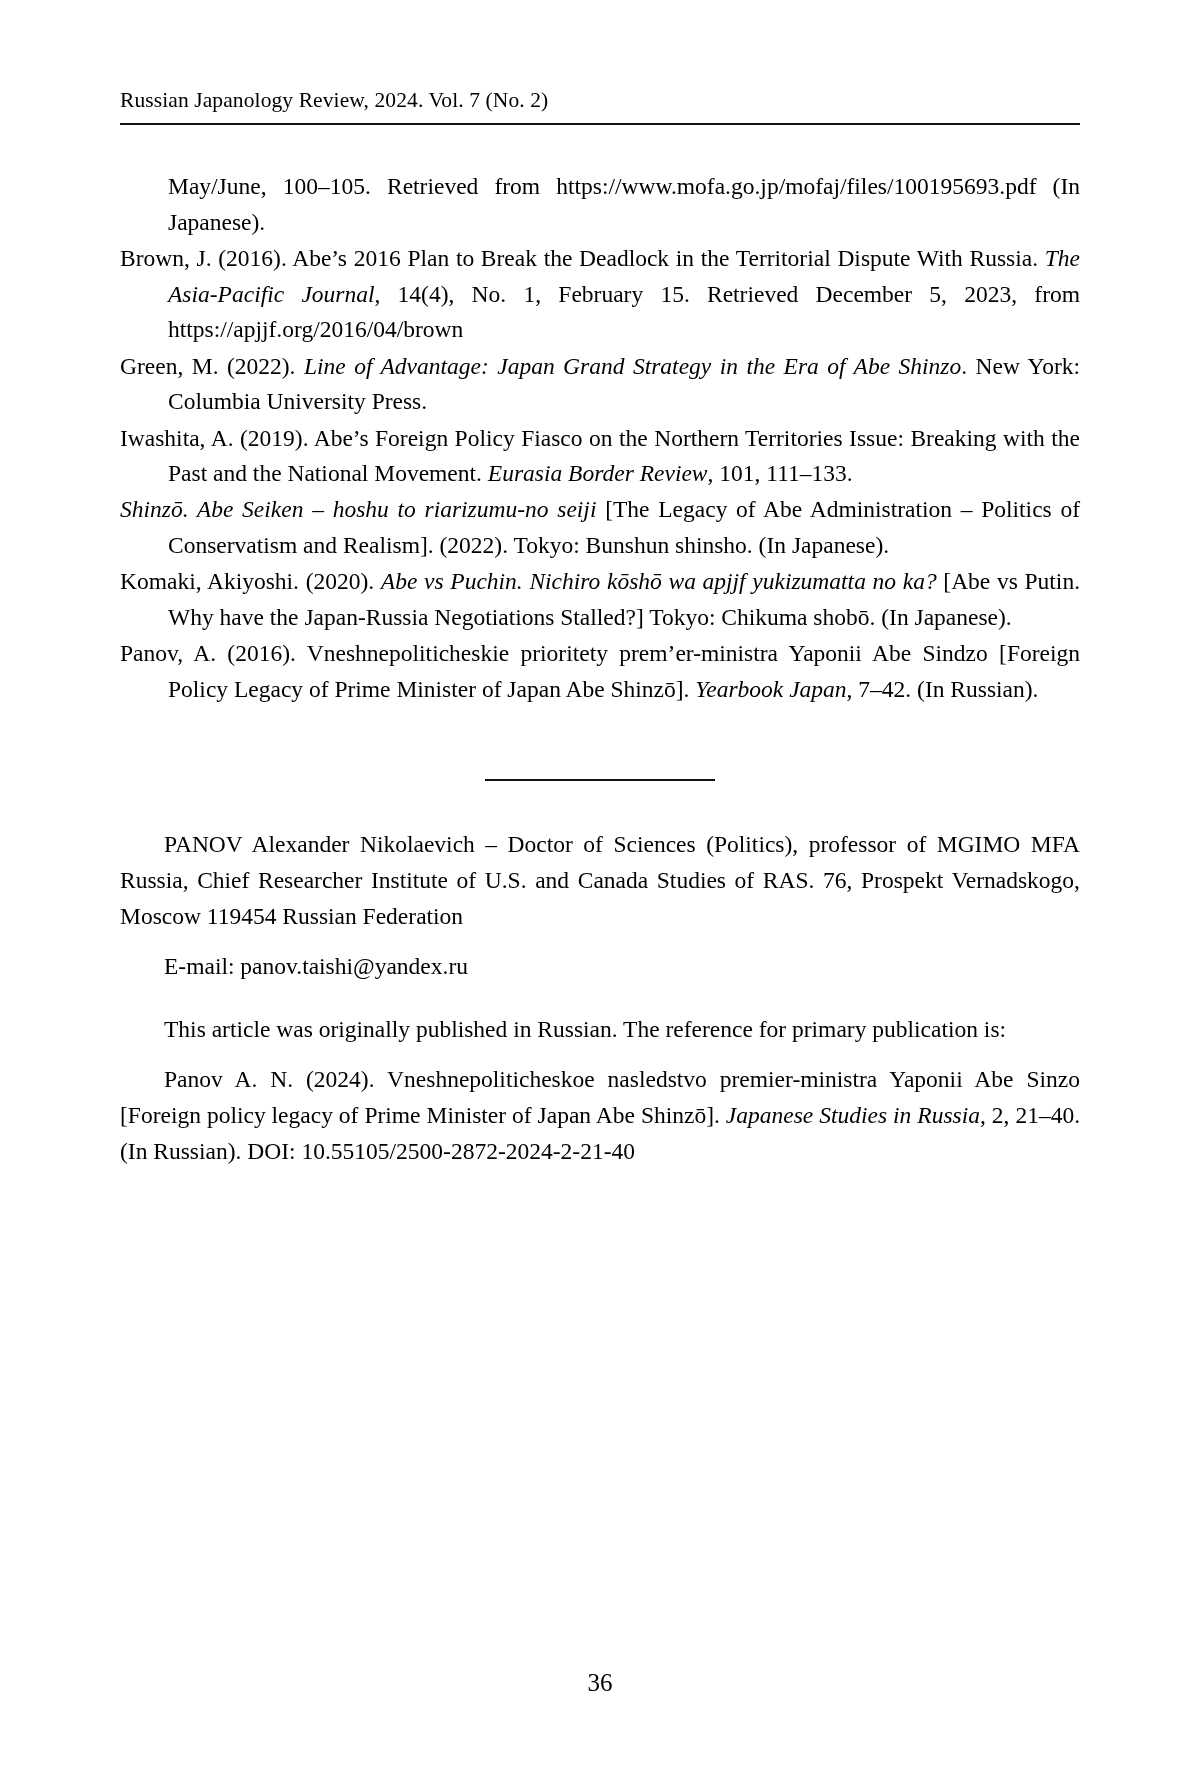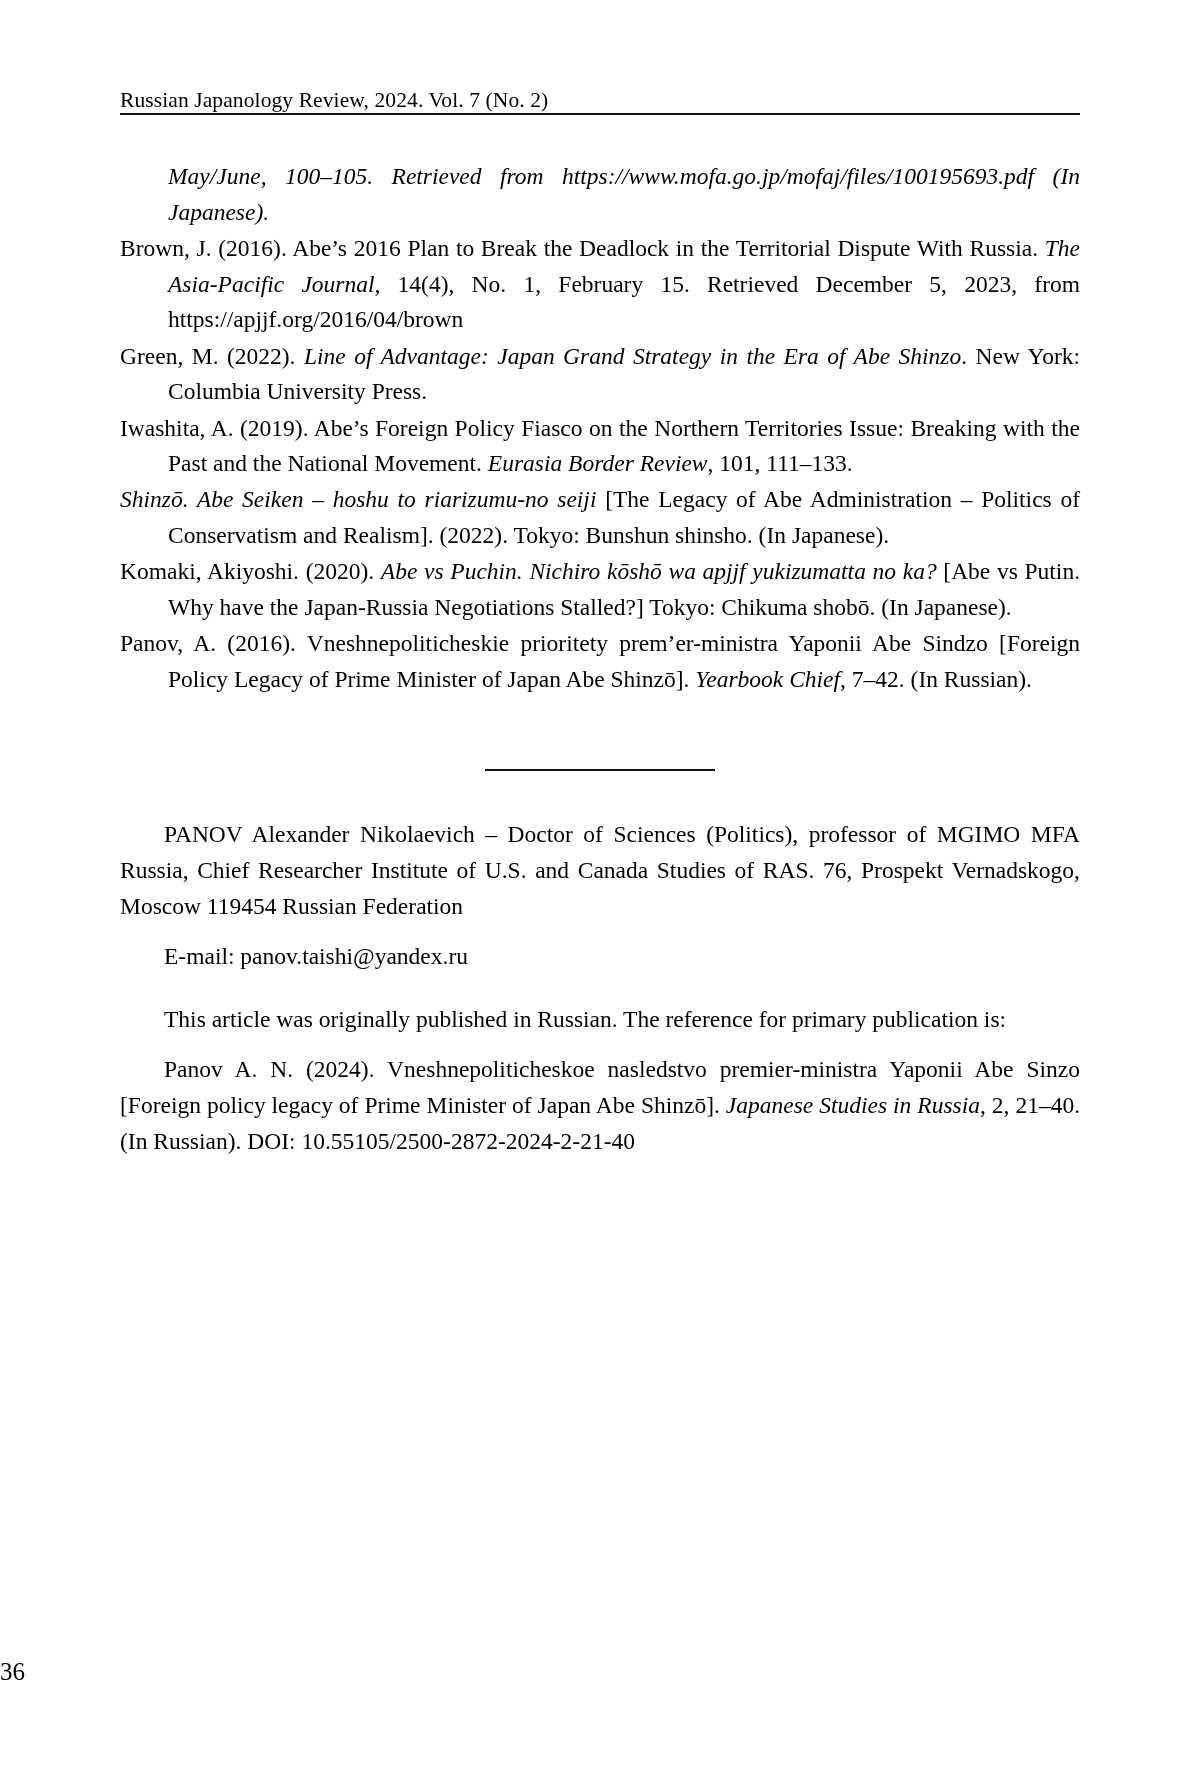--- a/index.html
+++ b/index.html
@@ -18,41 +18,41 @@
     position: absolute;
     left: 0; top: 0;
     width: 1200px;
     height: 1780px;
     box-sizing: border-box;
     padding: 88px 120px 60px 120px;
   }
   .running-head {
     font-size: 21.5px;
     letter-spacing: 0.1px;
+    padding-bottom: 10px;
     white-space: nowrap;
   }
   .head-rule {
     border-bottom: 2.2px solid #111;
     margin-bottom: 44px;
   }
   .refs {
     font-size: 23.5px;
     line-height: 1.52;
     text-align: justify;
     text-justify: inter-word;
   }
   .ref {
     padding-left: 48px;
     text-indent: -48px;
     margin: 0 0 0.5px 0;
   }
   .ref.first {
     padding-left: 48px;
     text-indent: 0;
-    font-style: italic;
   }
   i, .it { font-style: italic; }
 
   .sep-wrap {
     margin-top: 62px;
     margin-bottom: 38px;
     text-align: center;
   }
   .sep-line {
     display: inline-block;
@@ -66,21 +66,22 @@
     text-align: justify;
     text-justify: inter-word;
     margin: 14px 0 14px 0;
   }
   .para.ind { text-indent: 44px; }
   .email { margin-bottom: 26px; }
   .folio {
     position: absolute;
     left: 0;
     right: 0;
-    bottom: 94px;
+    bottom: 83px;
+    text-align: center;
     font-size: 25px;
   }
 </style>
 </head>
 <body>
 
 <div class="page">
 
   <div class="running-head">Russian Japanology Review, 2024. Vol. 7 (No. 2)</div>
   <div class="head-rule"></div>
@@ -93,21 +94,21 @@
 
     <p class="ref"><span>Green, M. (2022). </span><i>Line of Advantage: Japan Grand Strategy in the Era of Abe Shinzo</i><span>. New York: Columbia University Press.</span></p>
 
     <p class="ref"><span>Iwashita, A. (2019). Abe’s Foreign Policy Fiasco on the Northern Territories Issue: Breaking with the Past and the National Movement. </span><i>Eurasia Border Review</i><span>, 101, 111–133.</span></p>
 
     <p class="ref"><span></span><i>Shinzō. Abe Seiken – hoshu to riarizumu-no seiji</i><span> [The Legacy of Abe Administration – Politics of Conservatism and Realism]. (2022). Tokyo: Bunshun shinsho. (In Japanese).</span></p>
 
     <p class="ref"><span>Komaki, Akiyoshi. (2020). </span><i>Abe vs Puchin. Nichiro kōshō wa apjjf yukizumatta no ka?</i><span> [Abe vs Putin. Why have the Japan-Russia Negotiations Stalled?] Tokyo: Chikuma shobō. (In Japanese).</span></p>
 
 
-    <p class="ref"><span>Panov, A. (2016). Vneshnepoliticheskie prioritety prem’er-ministra Yaponii Abe Sindzo [Foreign Policy Legacy of Prime Minister of Japan Abe Shinzō]. </span><i>Yearbook Chief</i><span>, 7–42. (In Russian).</span></p>
+    <p class="ref"><span>Panov, A. (2016). Vneshnepoliticheskie prioritety prem’er-ministra Yaponii Abe Sindzo [Foreign Policy Legacy of Prime Minister of Japan Abe Shinzō]. </span><i>Yearbook Japan</i><span>, 7–42. (In Russian).</span></p>
 
   </div>
 
   <div class="sep-wrap">
     <span class="sep-line"></span>
   </div>
 
   <p class="para ind">PANOV Alexander Nikolaevich – Doctor of Sciences (Politics), professor of MGIMO MFA Russia, Chief Researcher Institute of U.S. and Canada Studies of RAS. 76, Prospekt Vernadskogo, Moscow 119454 Russian Federation</p>
 
   <p class="para ind email">E-mail: panov.taishi@yandex.ru</p>

